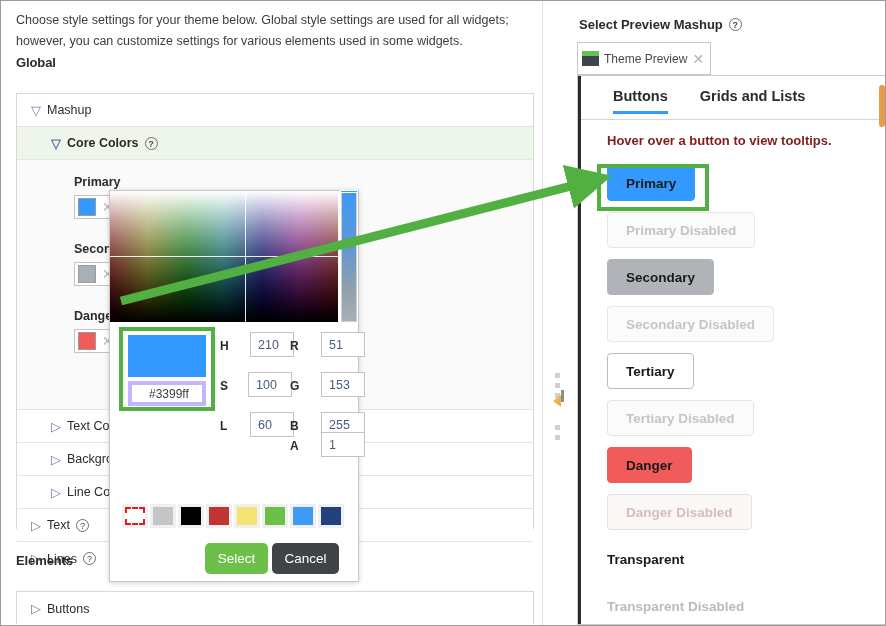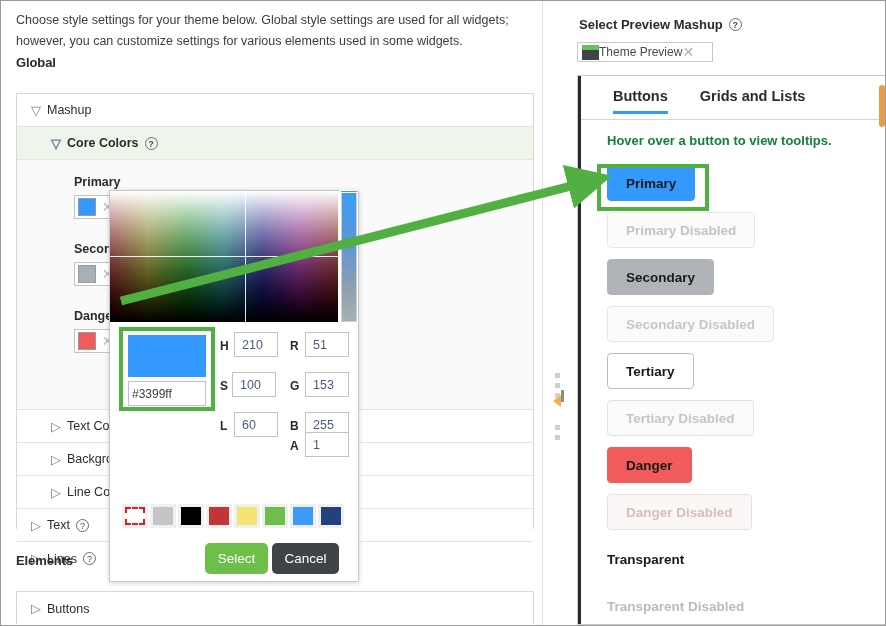--- a/index.html
+++ b/index.html
@@ -129,23 +129,23 @@
     background: #ffffff;
     overflow: hidden;
   }
   #mashup-label {
     position: absolute; left: 7px; top: 16px;
     font-size: 13px; font-weight: bold; color: #2b2b2b;
     display: flex; align-items: center;
   }
   #mashup-chip {
     position: absolute; left: 5px; top: 41px;
-    height: 20px; padding: 0 18px 0 4px;
+    height: 33px; padding: 0 6px 0 4px;
     border: 1px solid #c8c8c8; background: #ffffff;
-    display: flex; align-items: center; 
+    display: flex; align-items: center; gap: 5px;
     font-size: 12px; color: #4a4a4a;
   }
   .chip-icon {
     width: 17px; height: 15px;
     background: #3f4448;
     border-top: 5px solid #63c455;
     flex: 0 0 auto;
   }
   .chip-x { color: #b0b0b0; font-size: 14px; }
 
@@ -180,21 +180,21 @@
     left: 0; right: 0; bottom: -10px; height: 3px;
     background: #3399ff;
   }
   #preview-body {
     position: absolute; left: 3px; top: 45px;
     width: 307px; height: 504px;
     background: #ffffff;
   }
   #hover-hint {
     position: absolute; left: 26px; top: 12px;
-    font-size: 13px; font-weight: bold; color: #15803d;
+    font-size: 13px; font-weight: bold; color: #7f1d1d;
   }
   .pbtn {
     position: absolute; left: 26px;
     height: 36px;
     display: flex; align-items: center;
     padding: 0 18px;
     border-radius: 4px;
     font-size: 13.5px; font-weight: bold;
     white-space: nowrap;
   }
@@ -260,35 +260,35 @@
     background: #ffffff;
   }
   #color-preview {
     position: absolute; left: 5px; top: 4px;
     width: 78px; height: 42px;
     background: #3399ff;
   }
   #hex-input {
     position: absolute; left: 5px; top: 50px;
     width: 78px; height: 25px;
-    border: 1px solid #c4b5fd; background: #ffffff;
+    border: 4px solid #c4b5fd; background: #ffffff;
     font-size: 12px; color: #3b3b3b;
-    display: flex; align-items: center; padding-left: 3px;
+    display: flex; align-items: center; padding-left: 17px;
   }
 
   .fld-lab {
     position: absolute;
     font-size: 12px; font-weight: bold; color: #2b2b2b;
   }
   .fld {
     position: absolute;
     width: 44px; height: 25px;
     border: 1px solid #c3c3c3; background: #ffffff;
     font-size: 12.5px; color: #4a5b80;
-    display: flex; align-items: center; padding-left: 7px;
+    display: flex; align-items: center; padding-left: 7px; margin-left: 16px;
   }
 
   #save-btn {
     position: absolute; left: 12px; top: 273px;
     width: 226px; height: 31px;
     background: #3f4448; color: #ffffff;
     border-radius: 5px;
     display: flex; align-items: center; justify-content: center;
     font-size: 13px;
   }

